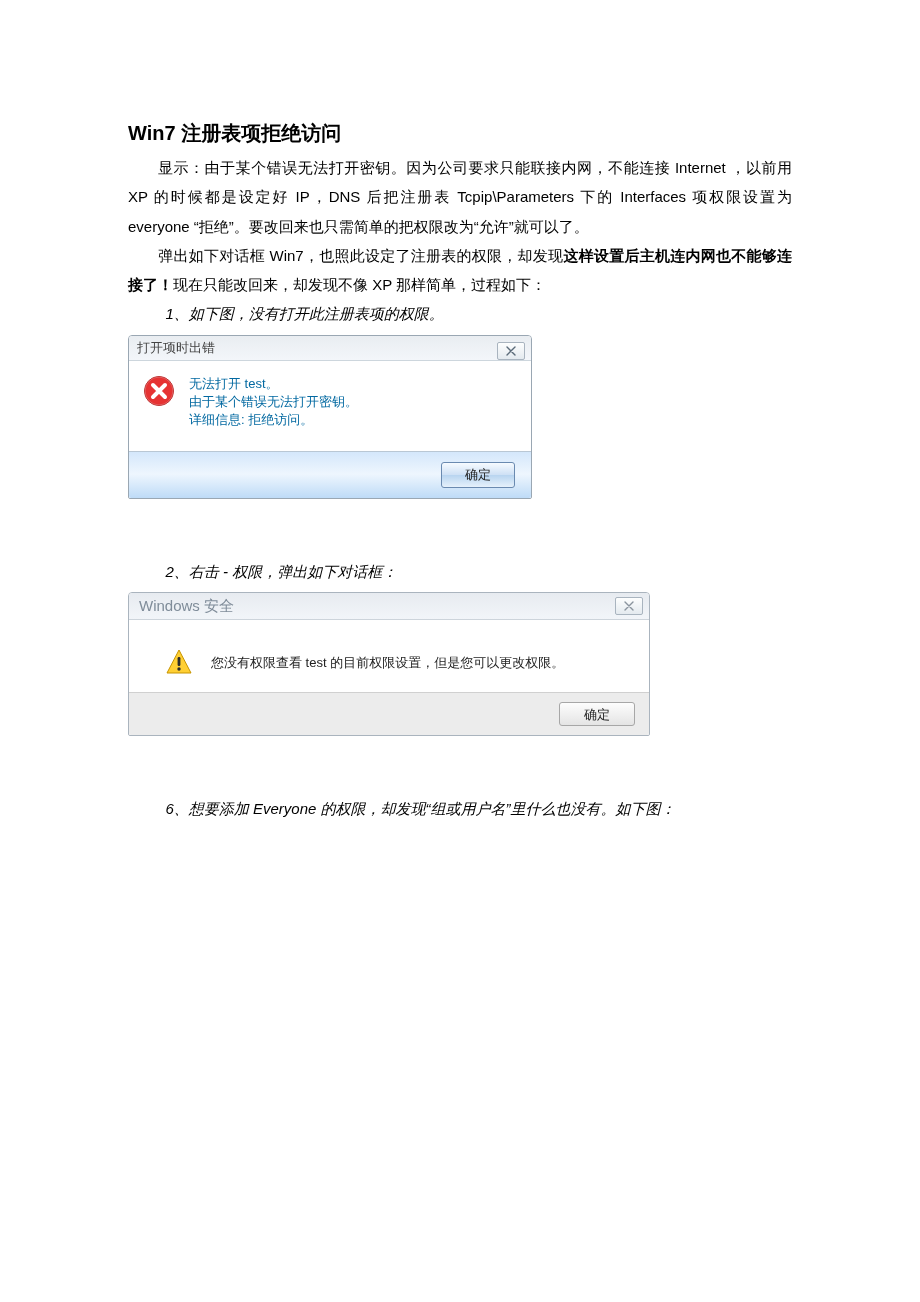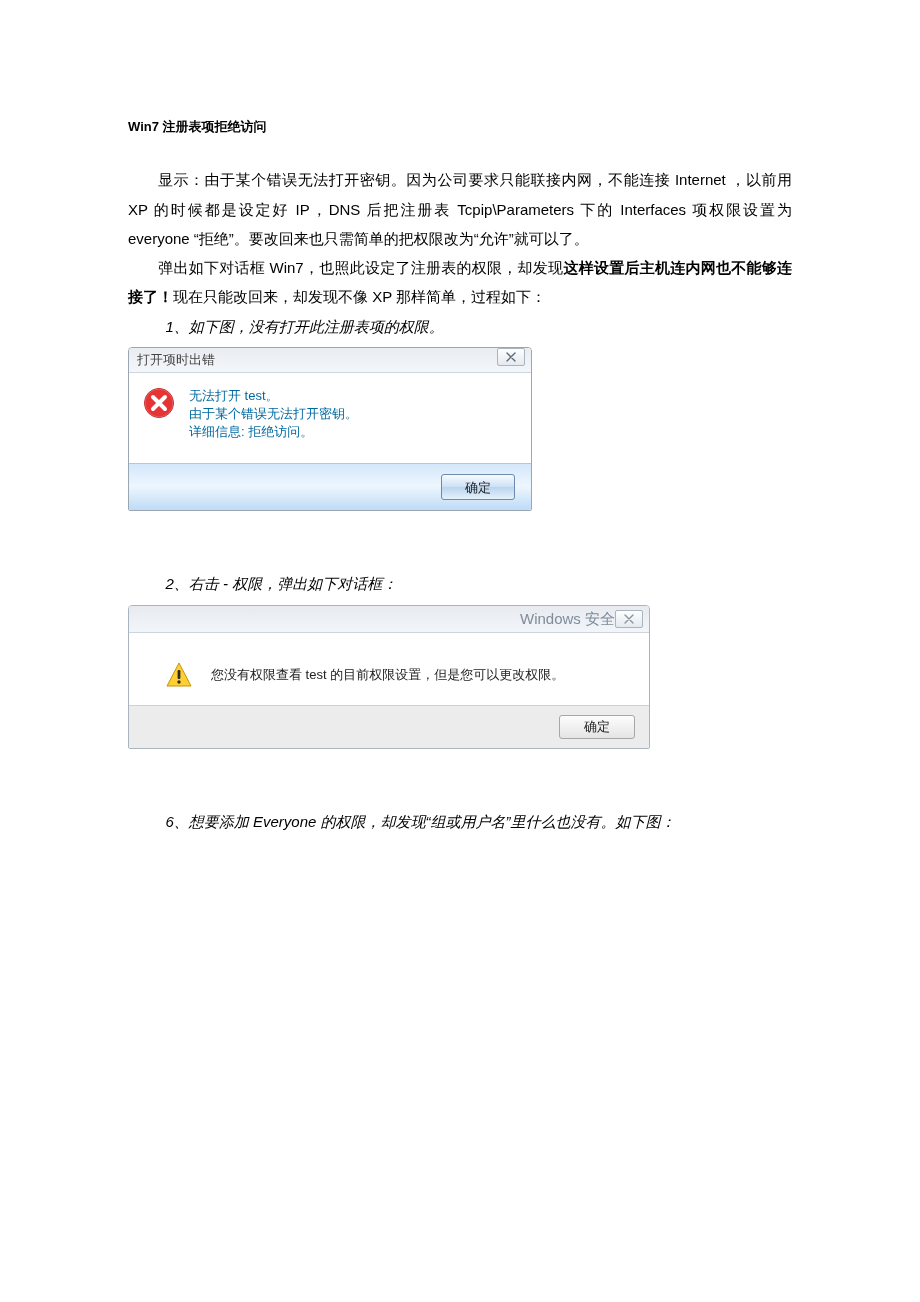--- a/index.html
+++ b/index.html
@@ -13,22 +13,22 @@
   .page {
     width: 920px;
     min-height: 1302px;
     margin: 0 auto;
     box-sizing: border-box;
     padding: 114px 128px 0 128px;
     line-height: 1.95;
   }
   .title {
     font-weight: bold;
-    font-size: 13px;
-    margin-bottom: 26px;
+    font-size: 20px;
+    margin-bottom: 0;
   }
   .para {
     text-align: justify;
     text-justify: inter-ideograph;
     margin: 0;
   }
   .indent {
     text-indent: 2em;
   }
   .bold { font-weight: bold; }
@@ -42,21 +42,21 @@
     border-radius: 4px 4px 2px 2px;
     background: #ffffff;
     box-shadow: 0 0 0 0 rgba(0,0,0,0);
     font-size: 13px;
   }
   .win7-titlebar {
     height: 24px;
     background: linear-gradient(#e9edf1,#f3f6fa);
     border-bottom: 1px solid #cdd6dd;
     display: flex;
-    align-items: flex-start;
+    align-items: flex-end;
     padding: 0 6px 0 8px;
     color: #444;
     border-radius: 3px 3px 0 0;
   }
   .win7-titlebar .tb-title { flex: 1; line-height: 24px; }
   .close-btn {
     width: 26px; height: 16px;
     border: 1px solid #a9b4bf;
     border-radius: 2px;
     background: linear-gradient(#fdfefe,#e4eaef);
@@ -93,21 +93,20 @@
     cursor: pointer;
   }
 
   
   .win7-dialog2 {
     margin: 6px 0 0 0;
     width: 520px;
     border: 1px solid #aab4be;
     border-radius: 4px 4px 2px 2px;
     background: #ffffff;
-    text-align: right;
   }
   .win7-titlebar2 {
     height: 26px;
     background: linear-gradient(#e7ebf0,#f2f5f9);
     border-bottom: 1px solid #cdd4db;
     display:flex; align-items:center;
     padding: 0 6px 0 10px;
     color: #7f8c99;
     border-radius: 3px 3px 0 0;
   }

